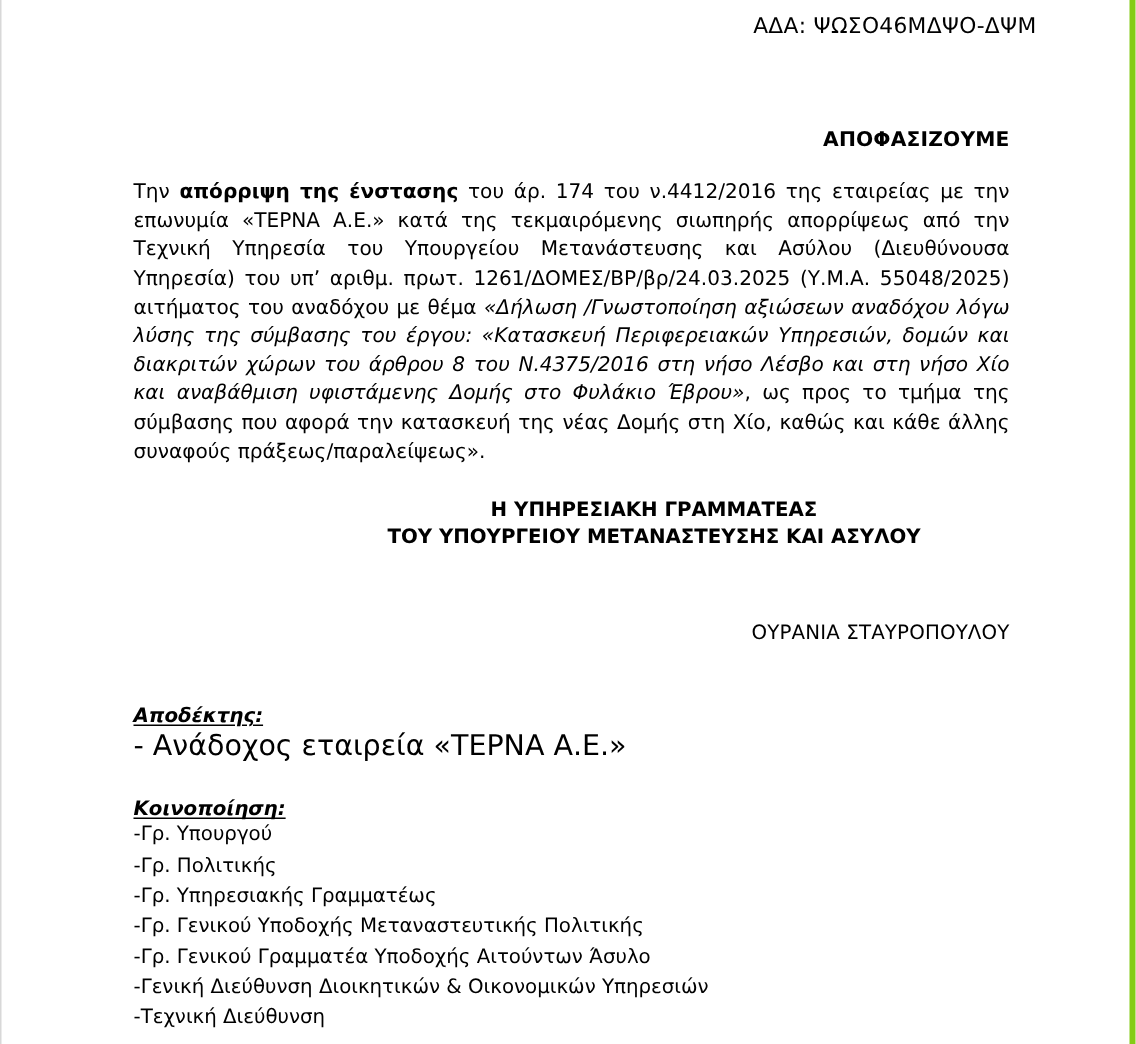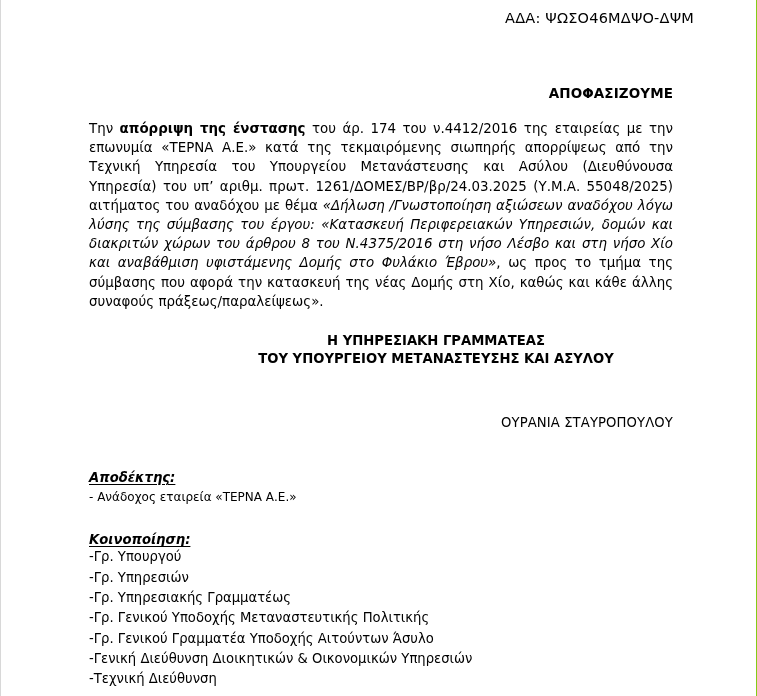--- a/index.html
+++ b/index.html
@@ -16,21 +16,21 @@
     color: #000000;
     position: relative;
   }
   .page {
     position: relative;
     width: 757px;
     height: 696px;
     background: #ffffff;
     box-sizing: border-box;
     border-left: 1px solid #d8d8d8;
-    border-right: 1px solid #84cc16;
+    border-right: 4px solid #84cc16;
   }
   .ada-header {
     position: absolute;
     top: 10px;
     left: 0;
     right: 62px;
     text-align: right;
     font-size: 14.5px;
     letter-spacing: 0.2px;
     white-space: nowrap;
@@ -80,21 +80,21 @@
     margin-top: 40px;
   }
   .section-heading {
     font-size: 13.2px;
     font-weight: bold;
     font-style: italic;
     text-decoration: underline;
     text-underline-offset: 2px;
   }
   .entry-line {
-    font-size: 12px;
+    font-size: 19px;
     line-height: 20.3px;
     margin-top: 2px;
   }
   .notify {
     margin-top: 25px;
   }
   .notify-list {
     margin: 0;
     padding: 0;
     list-style: none;
@@ -126,21 +126,21 @@
 
     <div class="recipients">
       <div class="section-heading">Αποδέκτης:</div>
       <div class="entry-line">- Ανάδοχος εταιρεία «ΤΕΡΝΑ Α.Ε.»</div>
     </div>
 
     <div class="notify">
       <div class="section-heading">Κοινοποίηση:</div>
       <ul class="notify-list">
         <li>-Γρ. Υπουργού</li>
-        <li>-Γρ. Υπηρεσιών</li>
+        <li>-Γρ. Πολιτικής</li>
         <li>-Γρ. Υπηρεσιακής Γραμματέως</li>
         <li>-Γρ. Γενικού Υποδοχής Μεταναστευτικής Πολιτικής</li>
         <li>-Γρ. Γενικού Γραμματέα Υποδοχής Αιτούντων Άσυλο</li>
         <li>-Γενική Διεύθυνση Διοικητικών &amp; Οικονομικών Υπηρεσιών</li>
         <li>-Τεχνική Διεύθυνση</li>
       </ul>
     </div>
 
   </div>
 </div>

